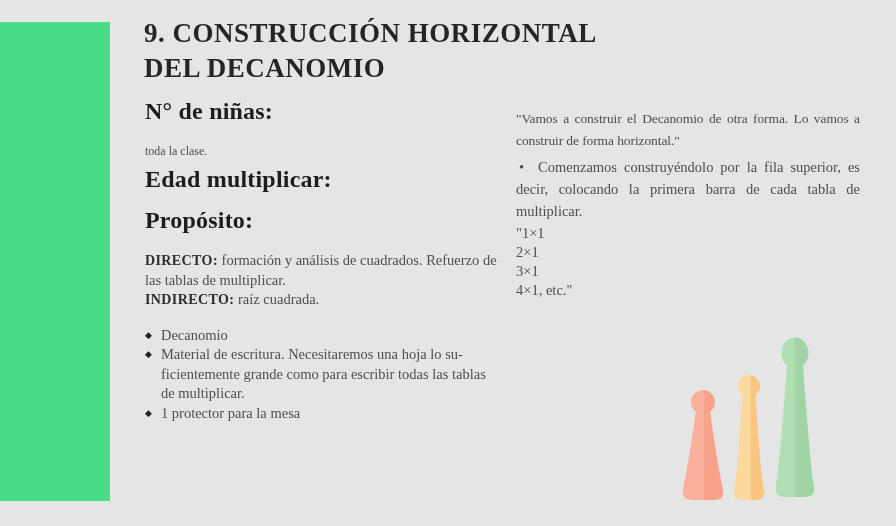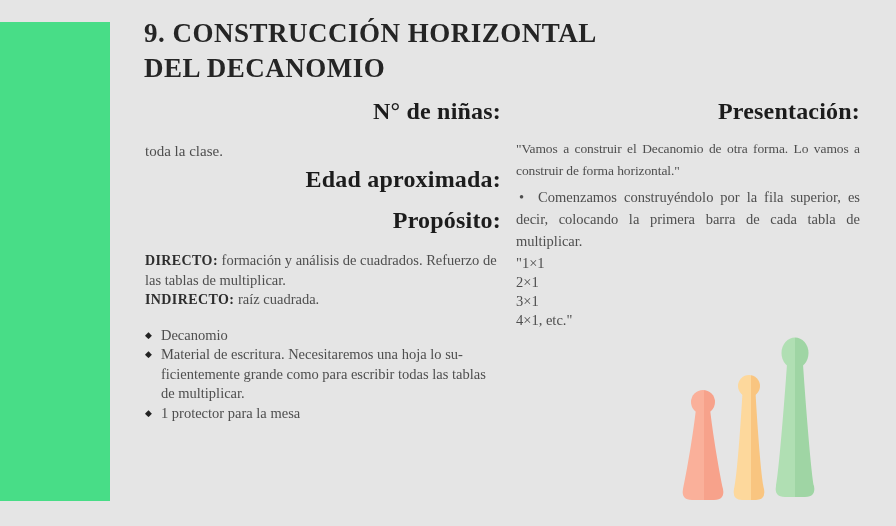--- a/index.html
+++ b/index.html
@@ -14,28 +14,28 @@
   .page-title{
     position:absolute;left:144px;top:16px;margin:0;
     font-size:27px;line-height:35px;font-weight:800;
     letter-spacing:.5px;color:#252525;white-space:pre-line;
   }
   .col{position:absolute;top:96px;}
   .col-left{left:145px;width:356px;}
   .col-right{left:516px;width:344px;}
   h2{
     margin:0;font-size:24px;line-height:30px;font-weight:700;
-    color:#1c1c1c;letter-spacing:.2px;text-align:right;
+    color:#1c1c1c;letter-spacing:.2px;
   }
   .h-edad{margin-top:3px;}
   .h-prop{margin-top:11px;}
   .h-mat{margin-top:1px;}
   p{margin:0;}
   .small{
-    font-size:15px;line-height:19px;color:#4e4e4e;margin-top:16px;
+    font-size:12px;line-height:19px;color:#4e4e4e;margin-top:16px;
   }
   .purpose{
     font-size:14.5px;line-height:19.5px;color:#4e4e4e;margin-top:16px;
     white-space:pre-line;
   }
   .lbl{font-size:14px;font-weight:700;color:#2d2d2d;letter-spacing:.4px;}
   ul.materials{
     list-style:none;margin:16px 0 0 0;padding:0;
   }
   ul.materials li{
@@ -72,21 +72,21 @@
     <rect x="0" y="0" width="110" height="479" fill="#48DD87"></rect>
   </svg>
 
   <h1 class="page-title">9. CONSTRUCCIÓN HORIZONTAL
 DEL DECANOMIO</h1>
 
   <div class="col col-left">
     <h2>N° de niñas:</h2>
     <p class="small">toda la clase.</p>
 
-    <h2 class="h-edad">Edad aproximada:</h2>
+    <h2 class="h-edad">Edad multiplicar:</h2>
 
     <h2 class="h-prop">Propósito:</h2>
     <p class="purpose"><span class="lbl">DIRECTO:</span><span> formación y análisis de cuadrados. Refuerzo de las tablas de multiplicar.
 </span><span class="lbl">INDIRECTO:</span><span> raíz cuadrada.</span></p>
 
     <ul class="materials">
       <li>
         <span class="diamond">◆</span>
         <span class="li-text">Decanomio</span>
       </li>
@@ -95,21 +95,20 @@
         <span class="li-text">Material de escritura. Necesitaremos una hoja lo su­ficientemente grande como para escribir todas las tablas de multiplicar.</span>
       </li>
       <li>
         <span class="diamond">◆</span>
         <span class="li-text">1 protector para la mesa</span>
       </li>
     </ul>
   </div>
 
   <div class="col col-right">
-    <h2>Presentación:</h2>
 
 
     <p class="quote">"Vamos a construir el Decanomio de otra forma. Lo vamos a construir de forma horizontal."</p>
 
     <p class="rpara second"><span class="dot">•</span><span>Comenzamos construyéndolo por la fila superior, es decir, colocando la primera barra de cada tabla de multiplicar.</span></p>
 
     <p class="sequence">"1×1
 2×1
 3×1
 4×1, etc."</p>

